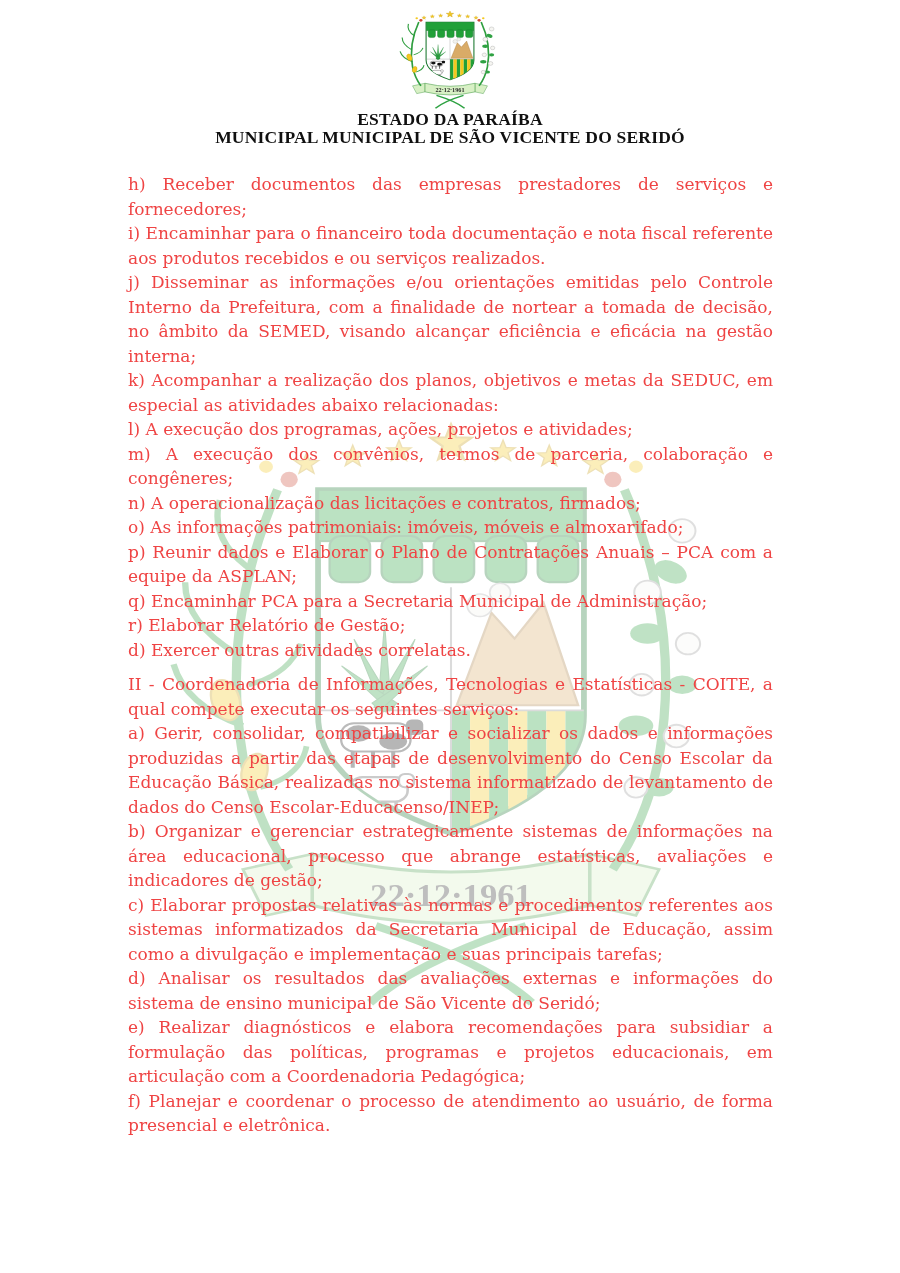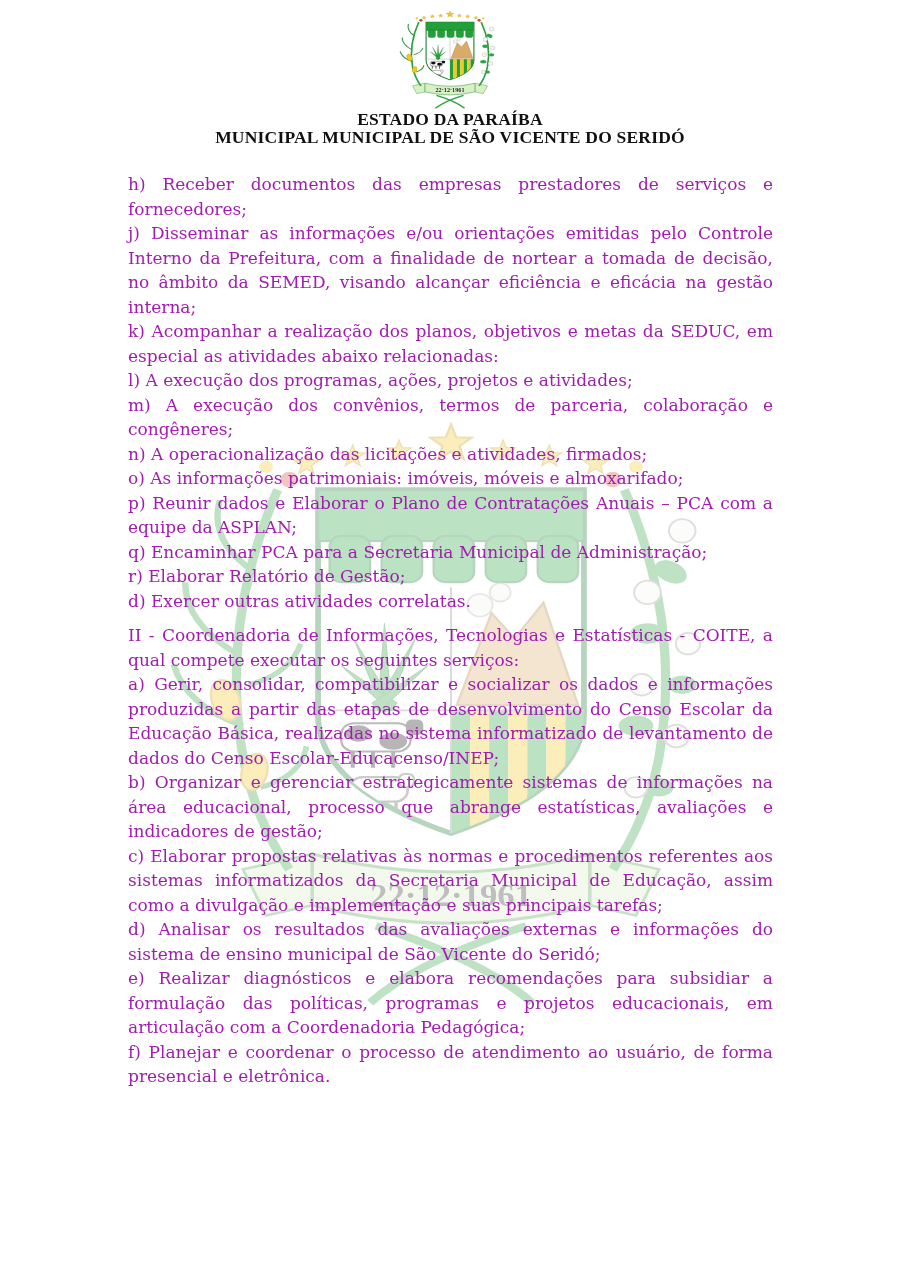--- a/index.html
+++ b/index.html
@@ -35,21 +35,21 @@
     line-height:18px;
     letter-spacing:0.2px;
   }
   main{
     position:relative;z-index:1;
     margin:26px 127px 0 128px;
     width:645px;
     text-align:justify;
     font-size:17px;
     line-height:24.5px;
-    color:#a21caf;
+    color:#ef4444;
   }
   .para{margin:0;}
   .para.gap{margin-top:10px;}
   .hidden-defs{position:absolute;width:0;height:0;overflow:hidden;}
 </style>
 </head>
 <body>
 
 <svg class="hidden-defs" aria-hidden="true">
   <defs>
@@ -179,25 +179,26 @@
   <header>
     <svg class="crest-small" viewBox="0 0 100 116" preserveAspectRatio="none">
       <use href="#crest"></use>
     </svg>
     <div class="hline">ESTADO DA PARAÍBA</div>
     <div class="hline">MUNICIPAL MUNICIPAL DE SÃO VICENTE DO SERIDÓ</div>
   </header>
 
   <main id="paragraphs">
       <p class="para">h) Receber documentos das empresas prestadores de serviços e fornecedores;</p>
+      <p class="para">i) Encaminhar para o financeiro toda documentação e nota fiscal referente aos produtos recebidos e ou serviços realizados.</p>
       <p class="para">j) Disseminar as informações e/ou orientações emitidas pelo Controle Interno da Prefeitura, com a finalidade de nortear a tomada de decisão, no âmbito da SEMED, visando alcançar eficiência e eficácia na gestão interna;</p>
       <p class="para">k) Acompanhar a realização dos planos, objetivos e metas da SEDUC, em especial as atividades abaixo relacionadas:</p>
       <p class="para">l) A execução dos programas, ações, projetos e atividades;</p>
       <p class="para">m) A execução dos convênios, termos de parceria, colaboração e congêneres;</p>
-      <p class="para">n) A operacionalização das licitações e atividades, firmados;</p>
+      <p class="para">n) A operacionalização das licitações e contratos, firmados;</p>
       <p class="para">o) As informações patrimoniais: imóveis, móveis e almoxarifado;</p>
       <p class="para">p) Reunir dados e Elaborar o Plano de Contratações Anuais – PCA com a equipe da ASPLAN;</p>
       <p class="para">q) Encaminhar PCA para a Secretaria Municipal de Administração;</p>
       <p class="para">r) Elaborar Relatório de Gestão;</p>
       <p class="para">d) Exercer outras atividades correlatas.</p>
       <p class="para gap">II - Coordenadoria de Informações, Tecnologias e Estatísticas - COITE, a qual compete executar os seguintes serviços:</p>
       <p class="para">a) Gerir, consolidar, compatibilizar e socializar os dados e informações produzidas a partir das etapas de desenvolvimento do Censo Escolar da Educação Básica, realizadas no sistema informatizado de levantamento de dados do Censo Escolar-Educacenso/INEP;</p>
       <p class="para">b) Organizar e gerenciar estrategicamente sistemas de informações na área educacional, processo que abrange estatísticas, avaliações e indicadores de gestão;</p>
       <p class="para">c) Elaborar propostas relativas às normas e procedimentos referentes aos sistemas informatizados da Secretaria Municipal de Educação, assim como a divulgação e implementação e suas principais tarefas;</p>
       <p class="para">d) Analisar os resultados das avaliações externas e informações do sistema de ensino municipal de São Vicente do Seridó;</p>

